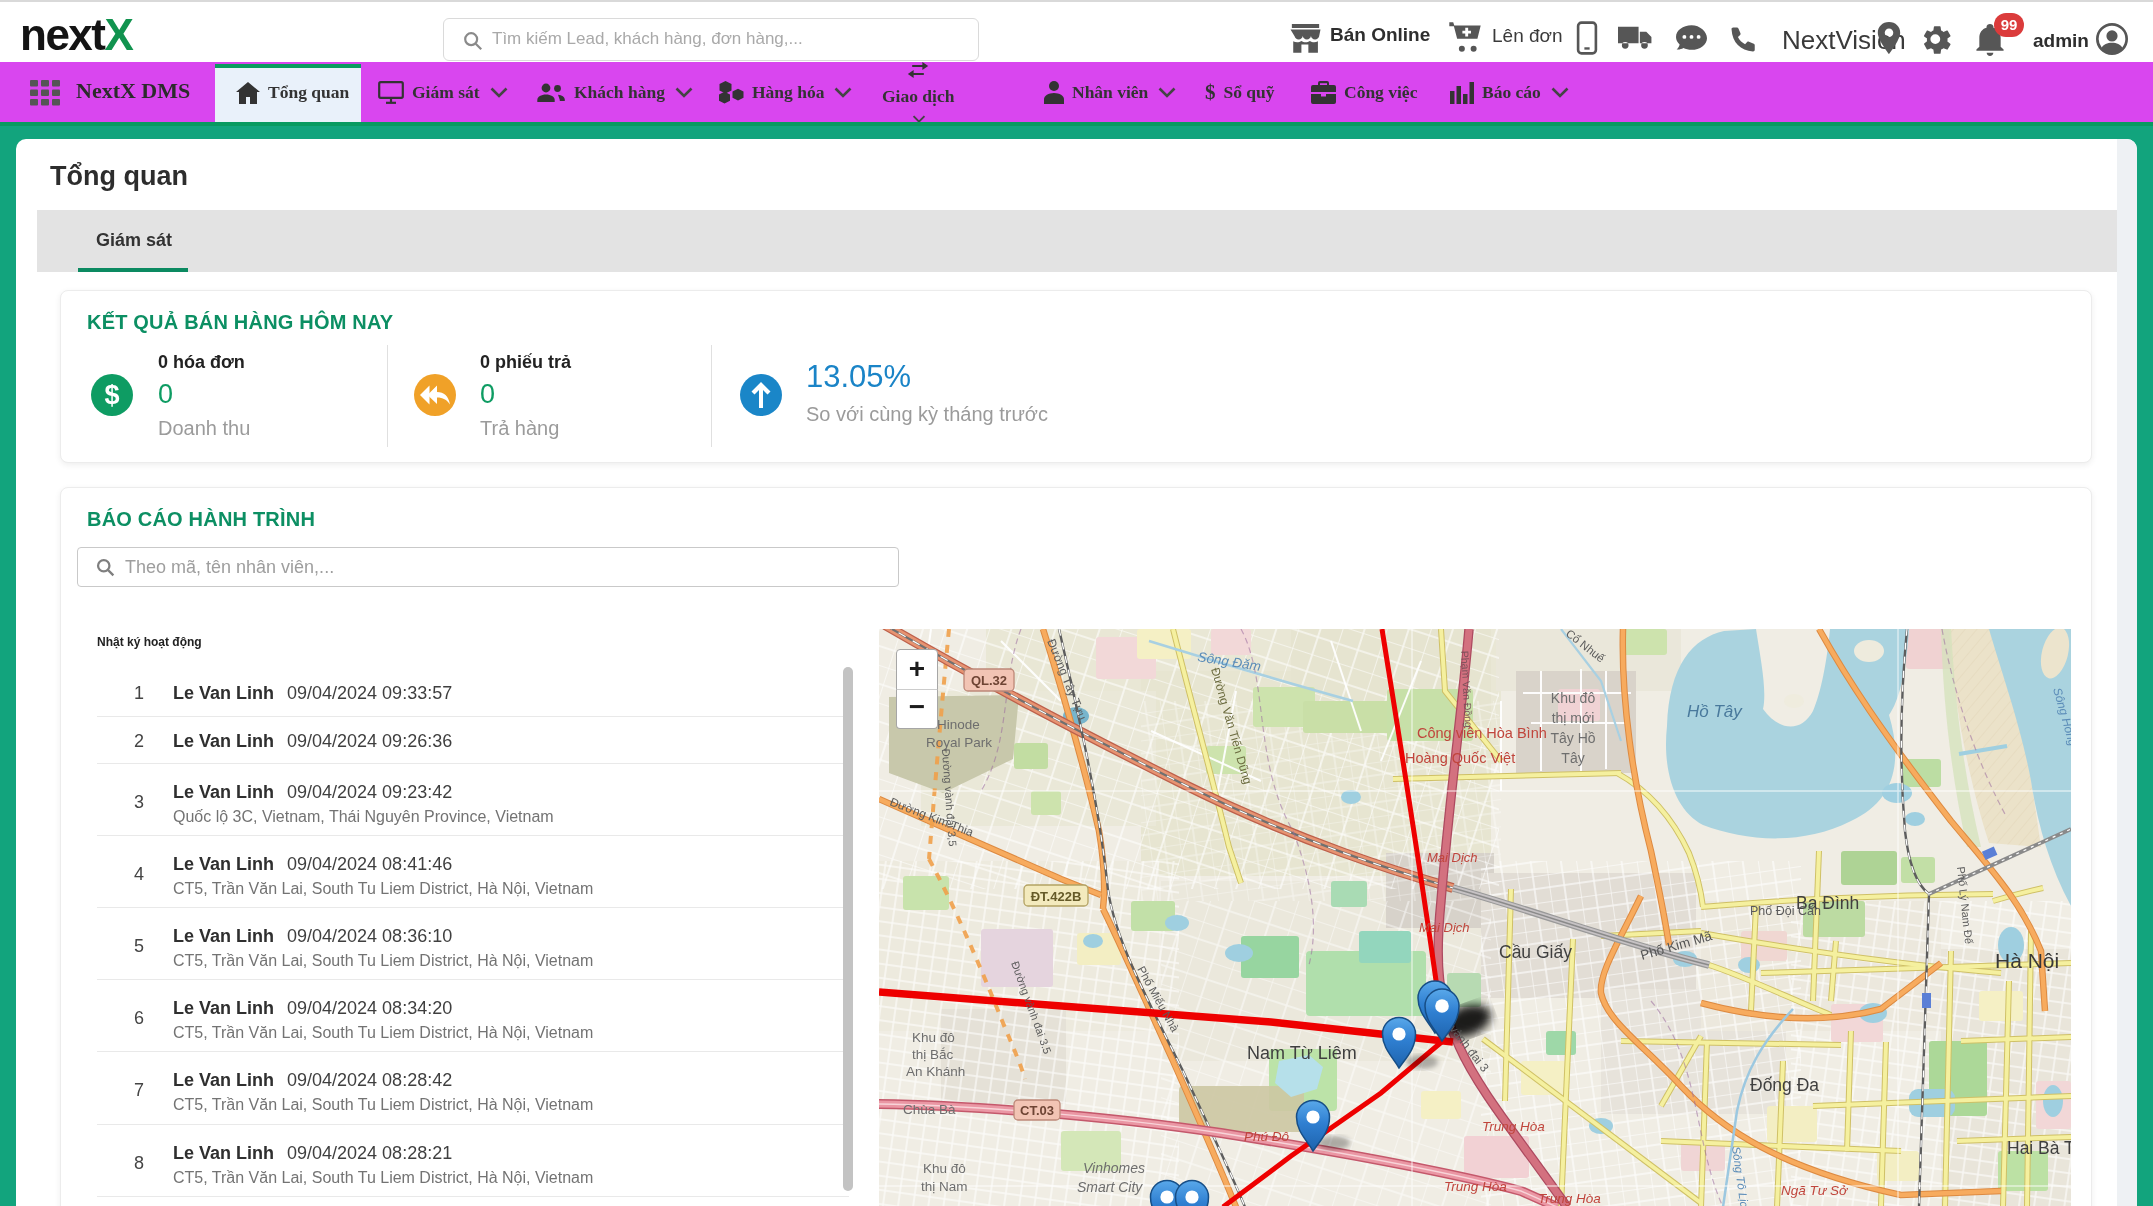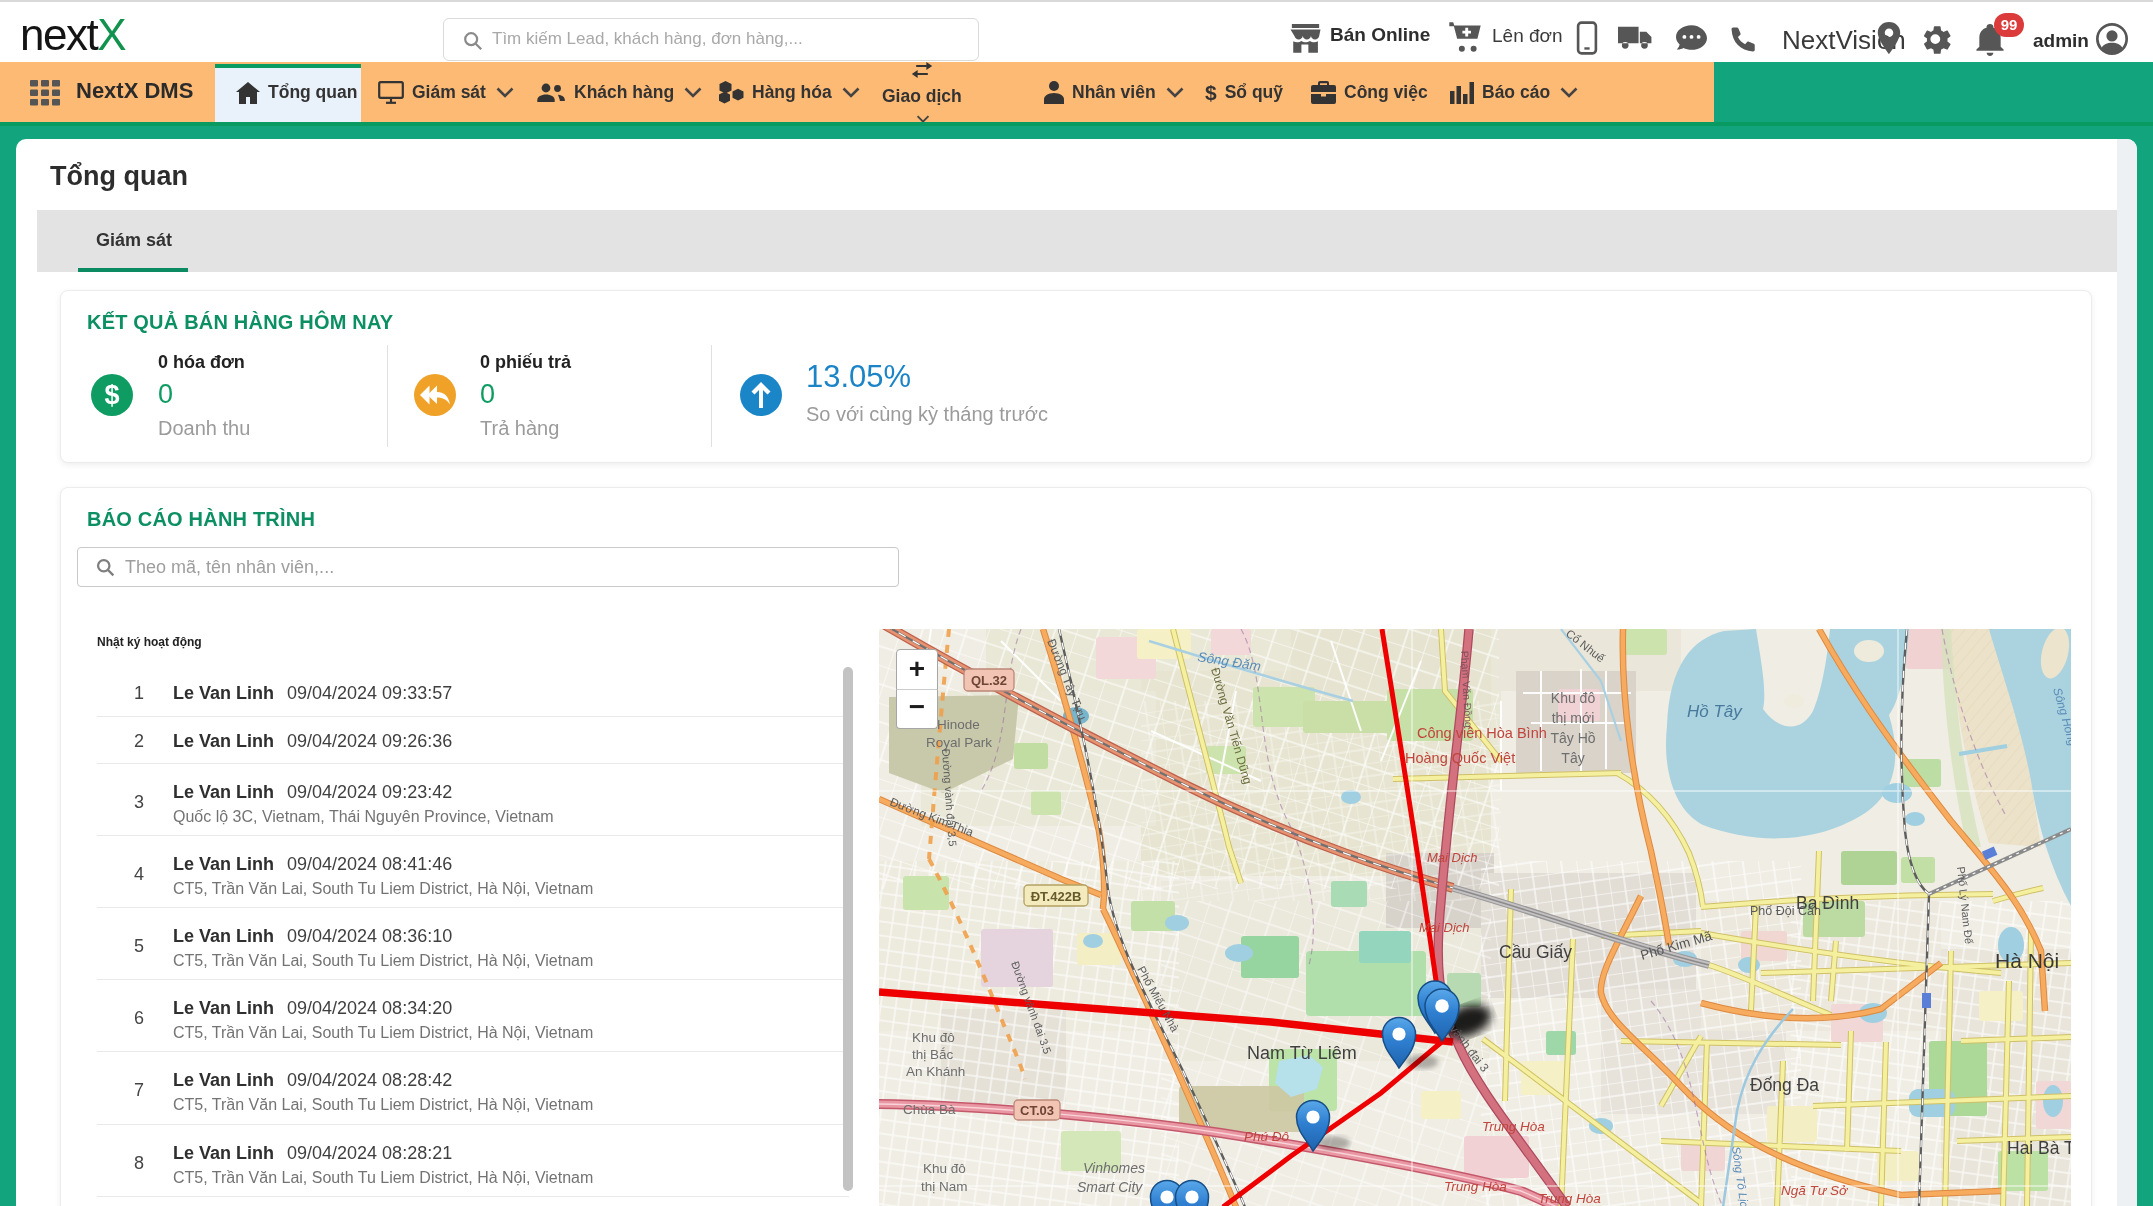--- a/index.html
+++ b/index.html
@@ -2,28 +2,28 @@
 <html><head>
 <meta charset="utf-8">
 <style>
 * { margin:0; padding:0; box-sizing:border-box; }
 html,body { width:2153px; height:1206px; overflow:hidden; }
 body { font-family:"Liberation Sans", sans-serif; background:#12a47d; position:relative; }
 .abs { position:absolute; }
 
 
 #topbar { position:absolute; left:0; top:0; width:2153px; height:62px; background:#fff; border-top:2px solid #d9d9d9; }
-#logo { position:absolute; left:20px; top:8px; font-size:44px; font-weight:normal; color:#141414; letter-spacing:-1.5px; }
+#logo { position:absolute; left:20px; top:8px; font-size:44px; font-weight:bold; color:#141414; letter-spacing:-1.5px; }
 #logo span { color:#11934f; }
 #search1 { position:absolute; left:443px; top:16px; width:536px; height:43px; border:1px solid #dadada; border-radius:6px; background:#fff; }
 #search1 .ph { position:absolute; left:48px; top:10px; font-size:17px; color:#a9a9a9; }
 .mag { position:absolute; }
 
 
-#navbar { position:absolute; left:0; top:62px; width:1714px; height:61px; background:#fdba74; }
+#navbar { position:absolute; left:0; top:62px; width:2153px; height:61px; background:#d946ef;font-family:Liberation Serif, serif; }
 #navgreen { position:absolute; left:0; top:122px; width:2153px; height:4px; background:#089a60; }
 .navtab { position:absolute; top:0; height:61px; display:flex; align-items:center; gap:8px; font-size:17.5px; font-weight:bold; color:#333; }
 #tab-active { position:absolute; left:215px; top:2px; width:146px; height:59px; background:#e9f1fa; border-top:4px solid #0a9b60; }
 .chev { margin-left:2px; }
 
 
 #panel { position:absolute; left:16px; top:139px; width:2121px; height:1067px; background:#fff; border-radius:10px 10px 0 0; }
 #gutter { position:absolute; left:2101px; top:0px; width:20px; height:1067px; background:#eef1f4; border-radius:0 10px 0 0; }
 #h-tongquan { position:absolute; left:34px; top:22px; font-size:27px; font-weight:bold; color:#2d2d2d; }
 #graystrip { position:absolute; left:21px; top:71px; width:2080px; height:62px; background:#e3e3e3; }

